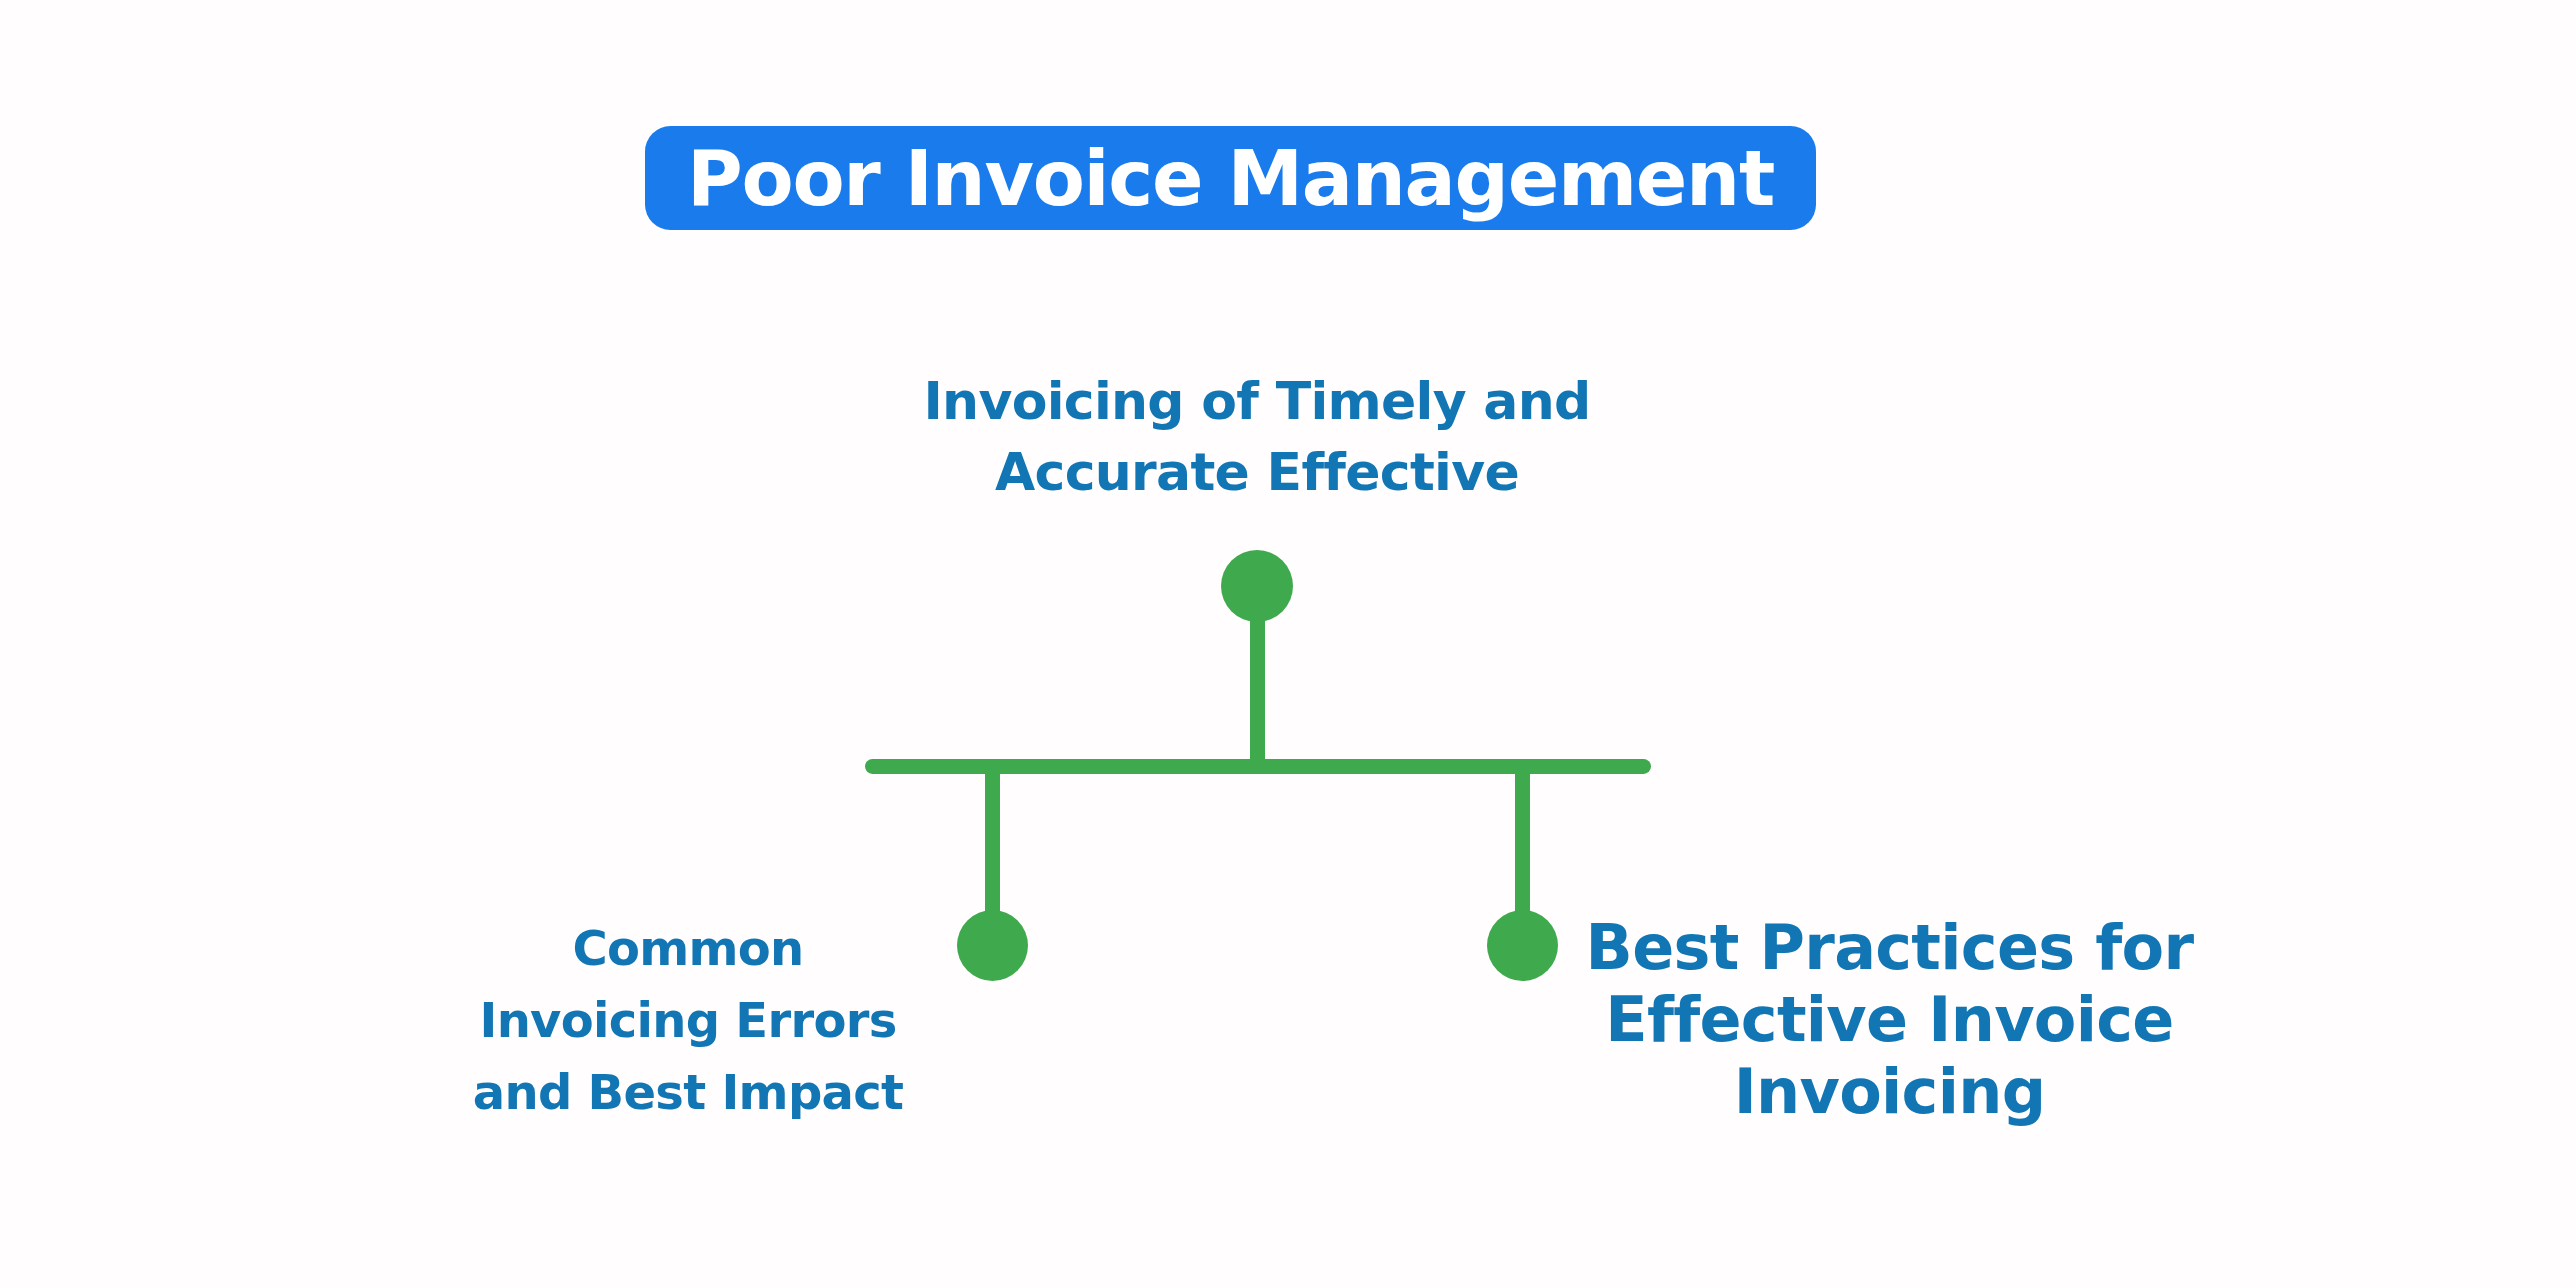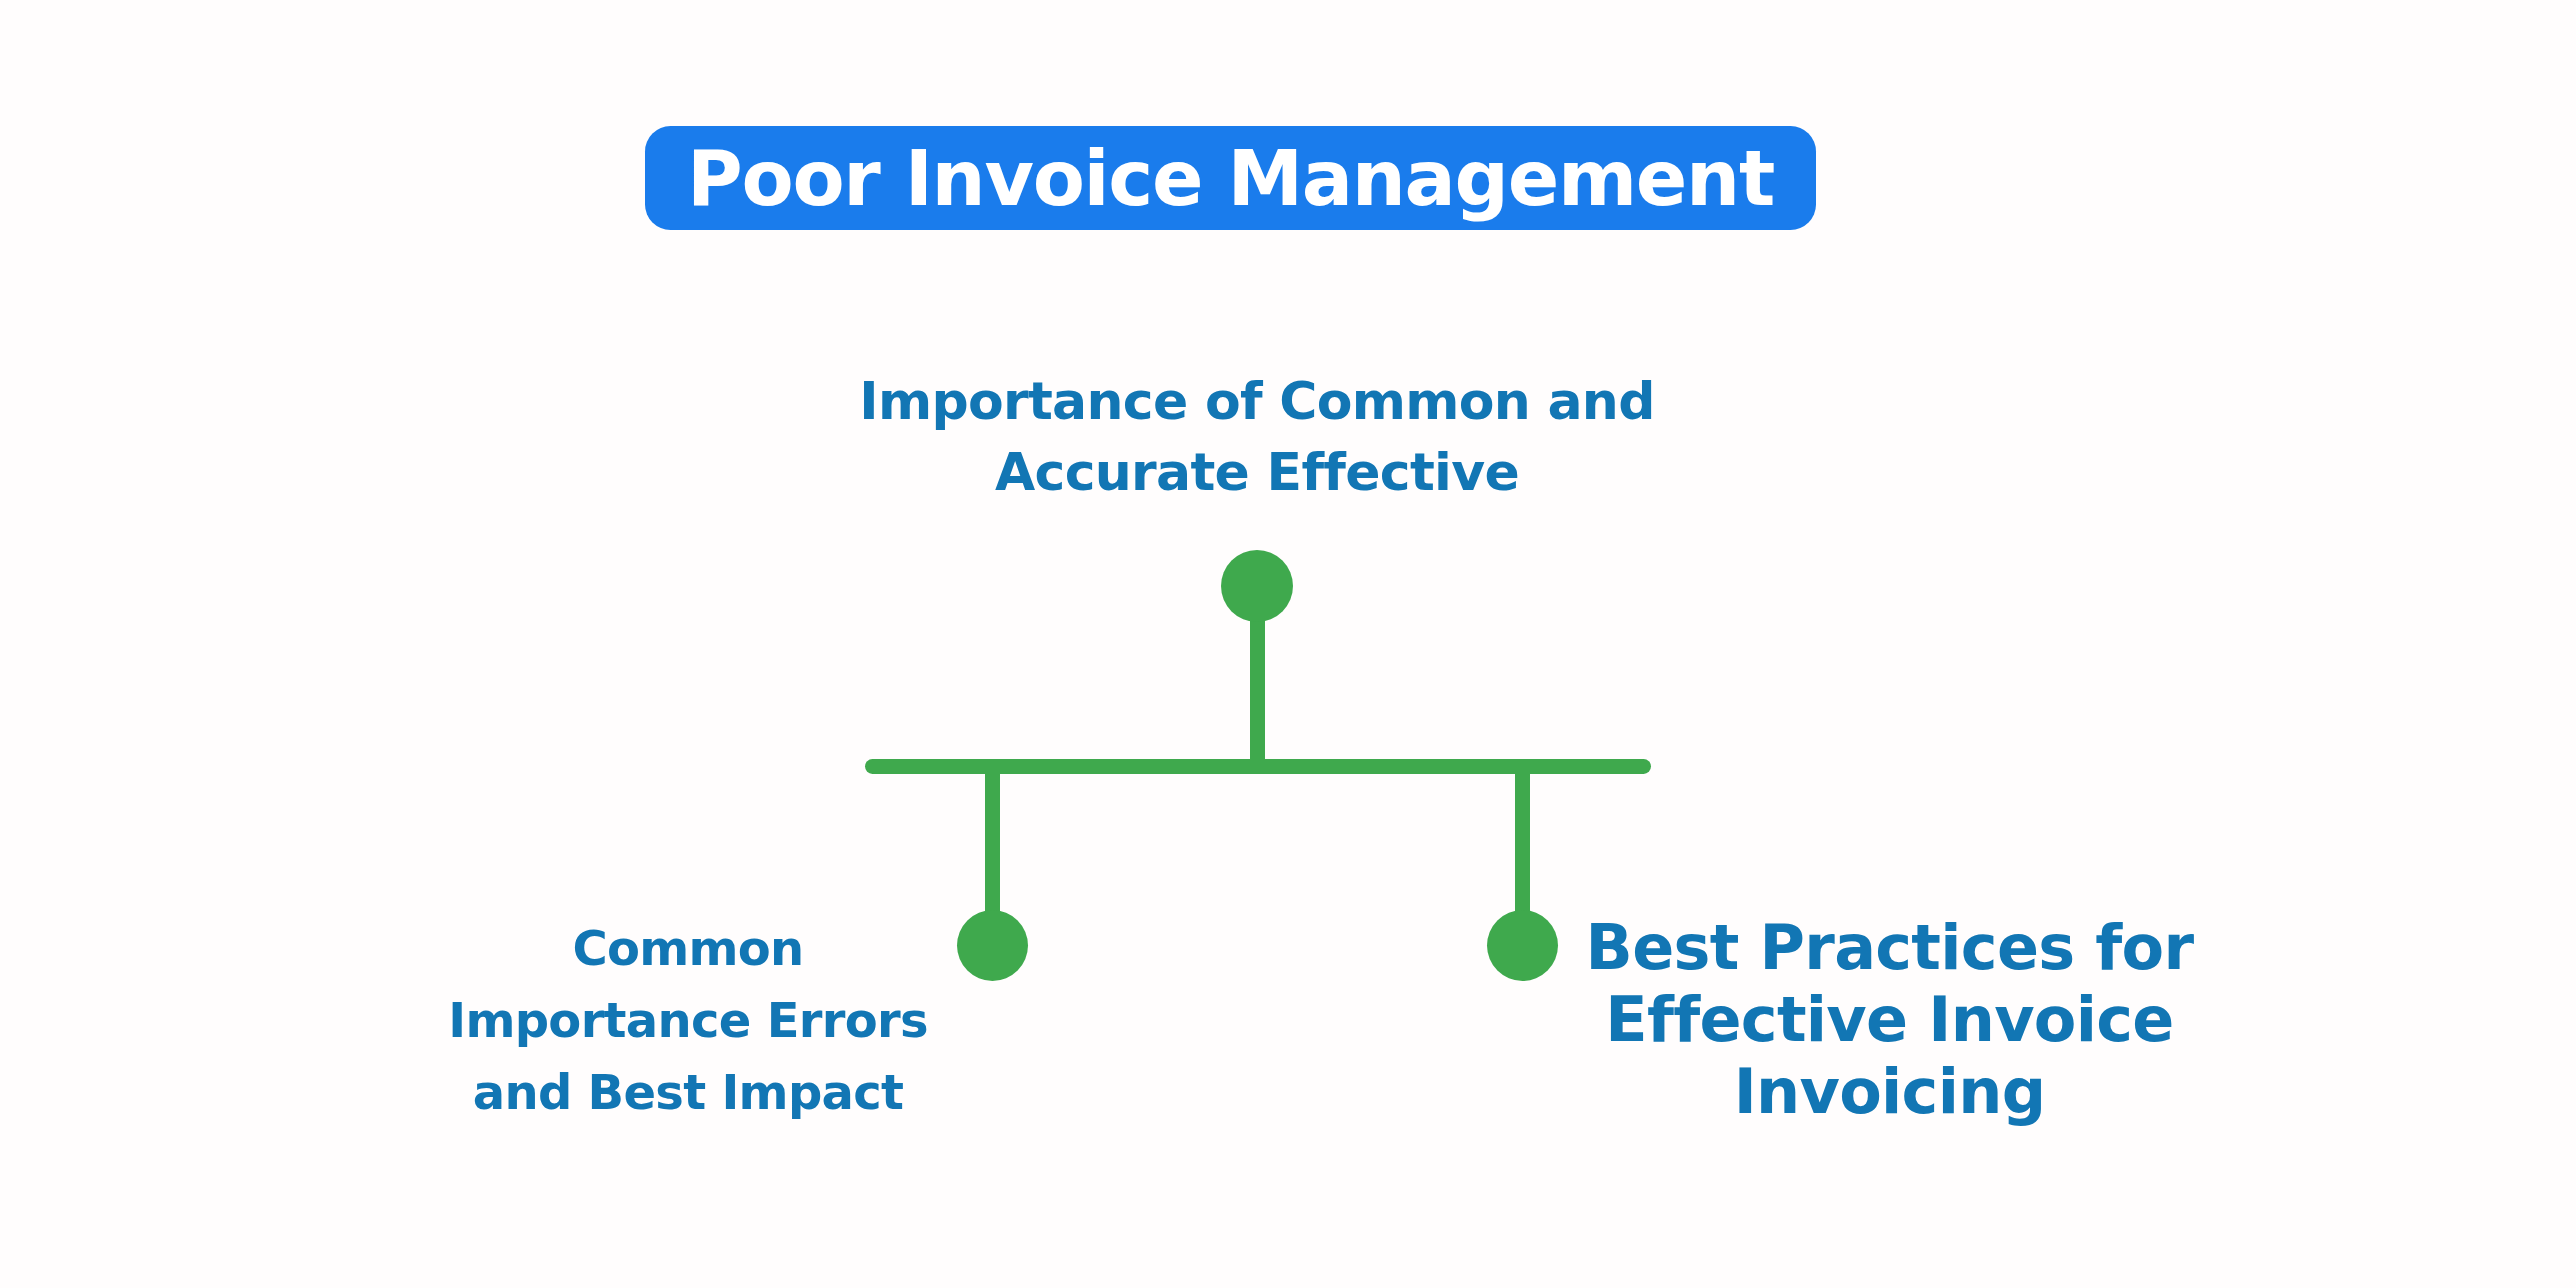--- a/index.html
+++ b/index.html
@@ -81,36 +81,36 @@
 </head>
 <body>
 
 <div class="canvas">
 
   <div class="title-box">
     <span class="title-text">Poor Invoice Management</span>
   </div>
 
   <div class="node-label top">
-    <div class="line">Importance of Common and</div>
+    <div class="line">Invoicing of Timely and</div>
     <div class="line">Accurate Effective</div>
   </div>
 
   <div class="connector stem"></div>
   <div class="connector bar"></div>
   <div class="connector drop-left"></div>
   <div class="connector drop-right"></div>
 
   <div class="dot top-dot"></div>
   <div class="dot left-dot"></div>
   <div class="dot right-dot"></div>
 
   <div class="node-label left">
     <div class="line">Common</div>
-    <div class="line">Importance Errors</div>
+    <div class="line">Invoicing Errors</div>
     <div class="line">and Best Impact</div>
   </div>
 
   <div class="node-label right">
     <div class="line">Best Practices for</div>
     <div class="line">Effective Invoice</div>
     <div class="line">Invoicing</div>
   </div>
 
 </div>

